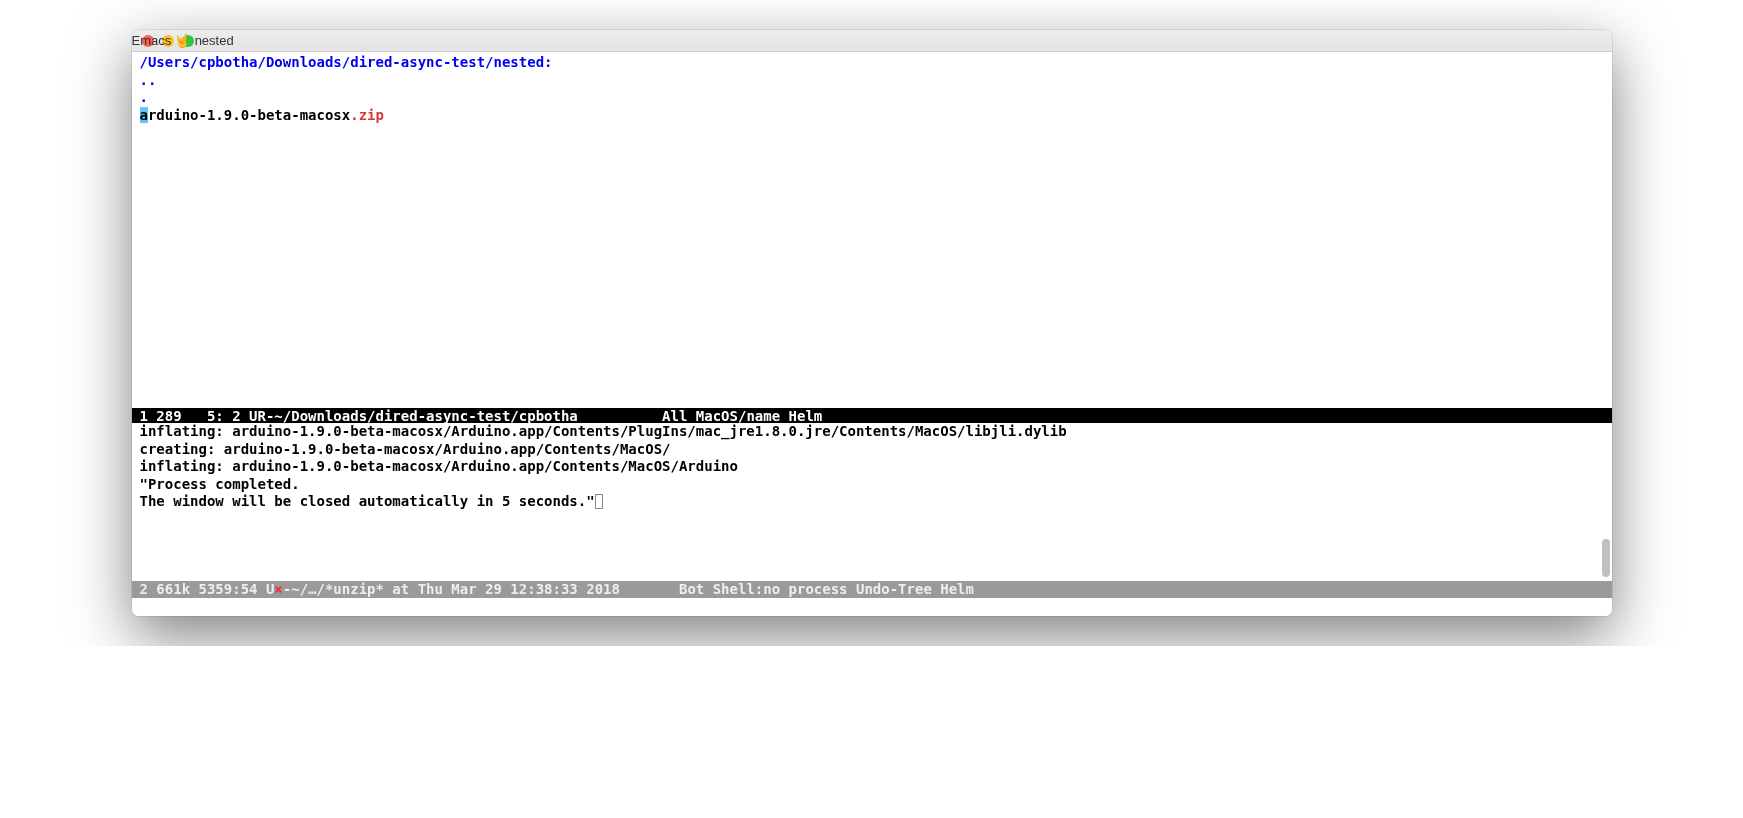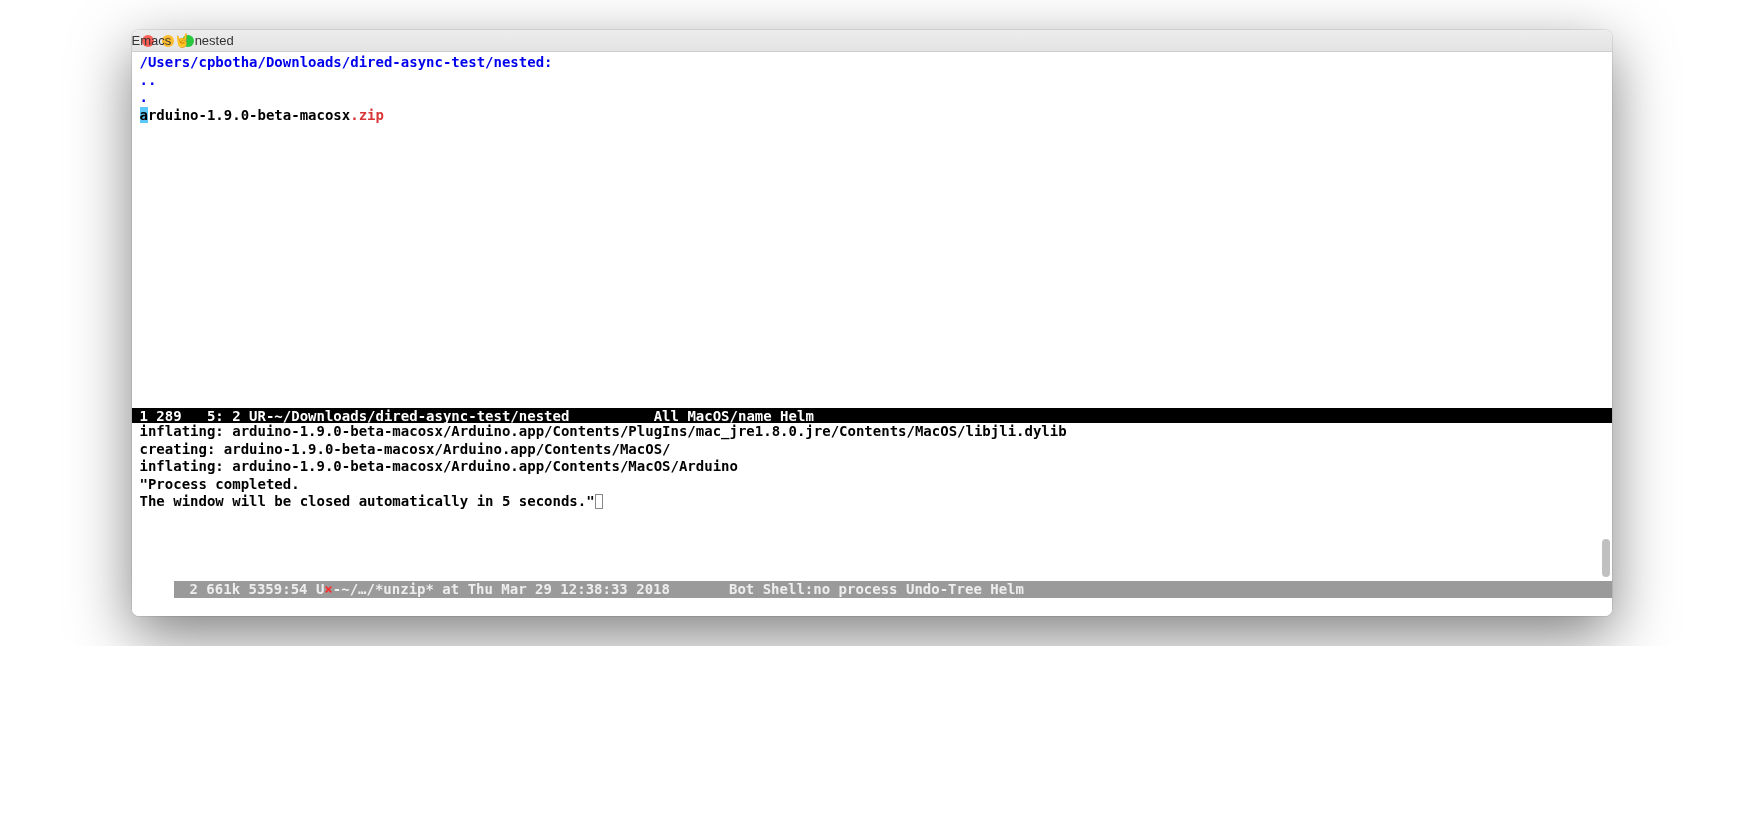--- a/index.html
+++ b/index.html
@@ -113,25 +113,24 @@
       bottom: 4px;
       width: 8px;
       height: 38px;
       background: #c0c0c0;
       border-radius: 4px;
     }
     .modeline-inactive {
       background: #9a9a9a;
       color: #eee;
       font-weight: bold;
-      padding: 0 16px;
+      padding: 0 8px;
       height: 17px;
       line-height: 17px;
       white-space: pre;
-      margin-left: 42px;
     }
     .modeline-inactive .mod-x {
       color: #ff2b2b;
     }
     .minibuffer {
       height: 18px;
       background: #fff;
     }
   </style>
 </head>
@@ -147,21 +146,21 @@
     <div class="title">Emacs 🤘 nested</div>
   </div>
 
   <div class="buffer dired-buffer">
     <div class="dired-path">/Users/cpbotha/Downloads/dired-async-test/nested:</div>
     <div class="dired-parent">..</div>
     <div class="dired-dot">.</div>
     <div><span class="cursor-block">a</span><span>rduino-1.9.0-beta-macosx</span><span class="file-ext">.zip</span></div>
   </div>
 
-  <div class="modeline"><span>1 289   5: 2 UR-~/Downloads/dired-async-test/</span><span class="ml-nested">nested</span><span>          All MacOS/name Helm</span></div>
+  <div class="modeline"><span>1 289   5: 2 UR-~/Downloads/dired-async-test/</span><span class="ml-nested">cpbotha</span><span>          All MacOS/name Helm</span></div>
 
   <div class="buffer shell-buffer">
     <div>   inflating: arduino-1.9.0-beta-macosx/Arduino.app/Contents/PlugIns/mac_jre1.8.0.jre/Contents/MacOS/libjli.dylib</div>
     <div>   creating: arduino-1.9.0-beta-macosx/Arduino.app/Contents/MacOS/</div>
     <div>   inflating: arduino-1.9.0-beta-macosx/Arduino.app/Contents/MacOS/Arduino</div>
     <div></div>
     <div>"Process completed.</div>
     <div><span>The window will be closed automatically in 5 seconds."</span><span class="shell-cursor"></span></div>
     <div class="scrollbar-thumb"></div>
   </div>

